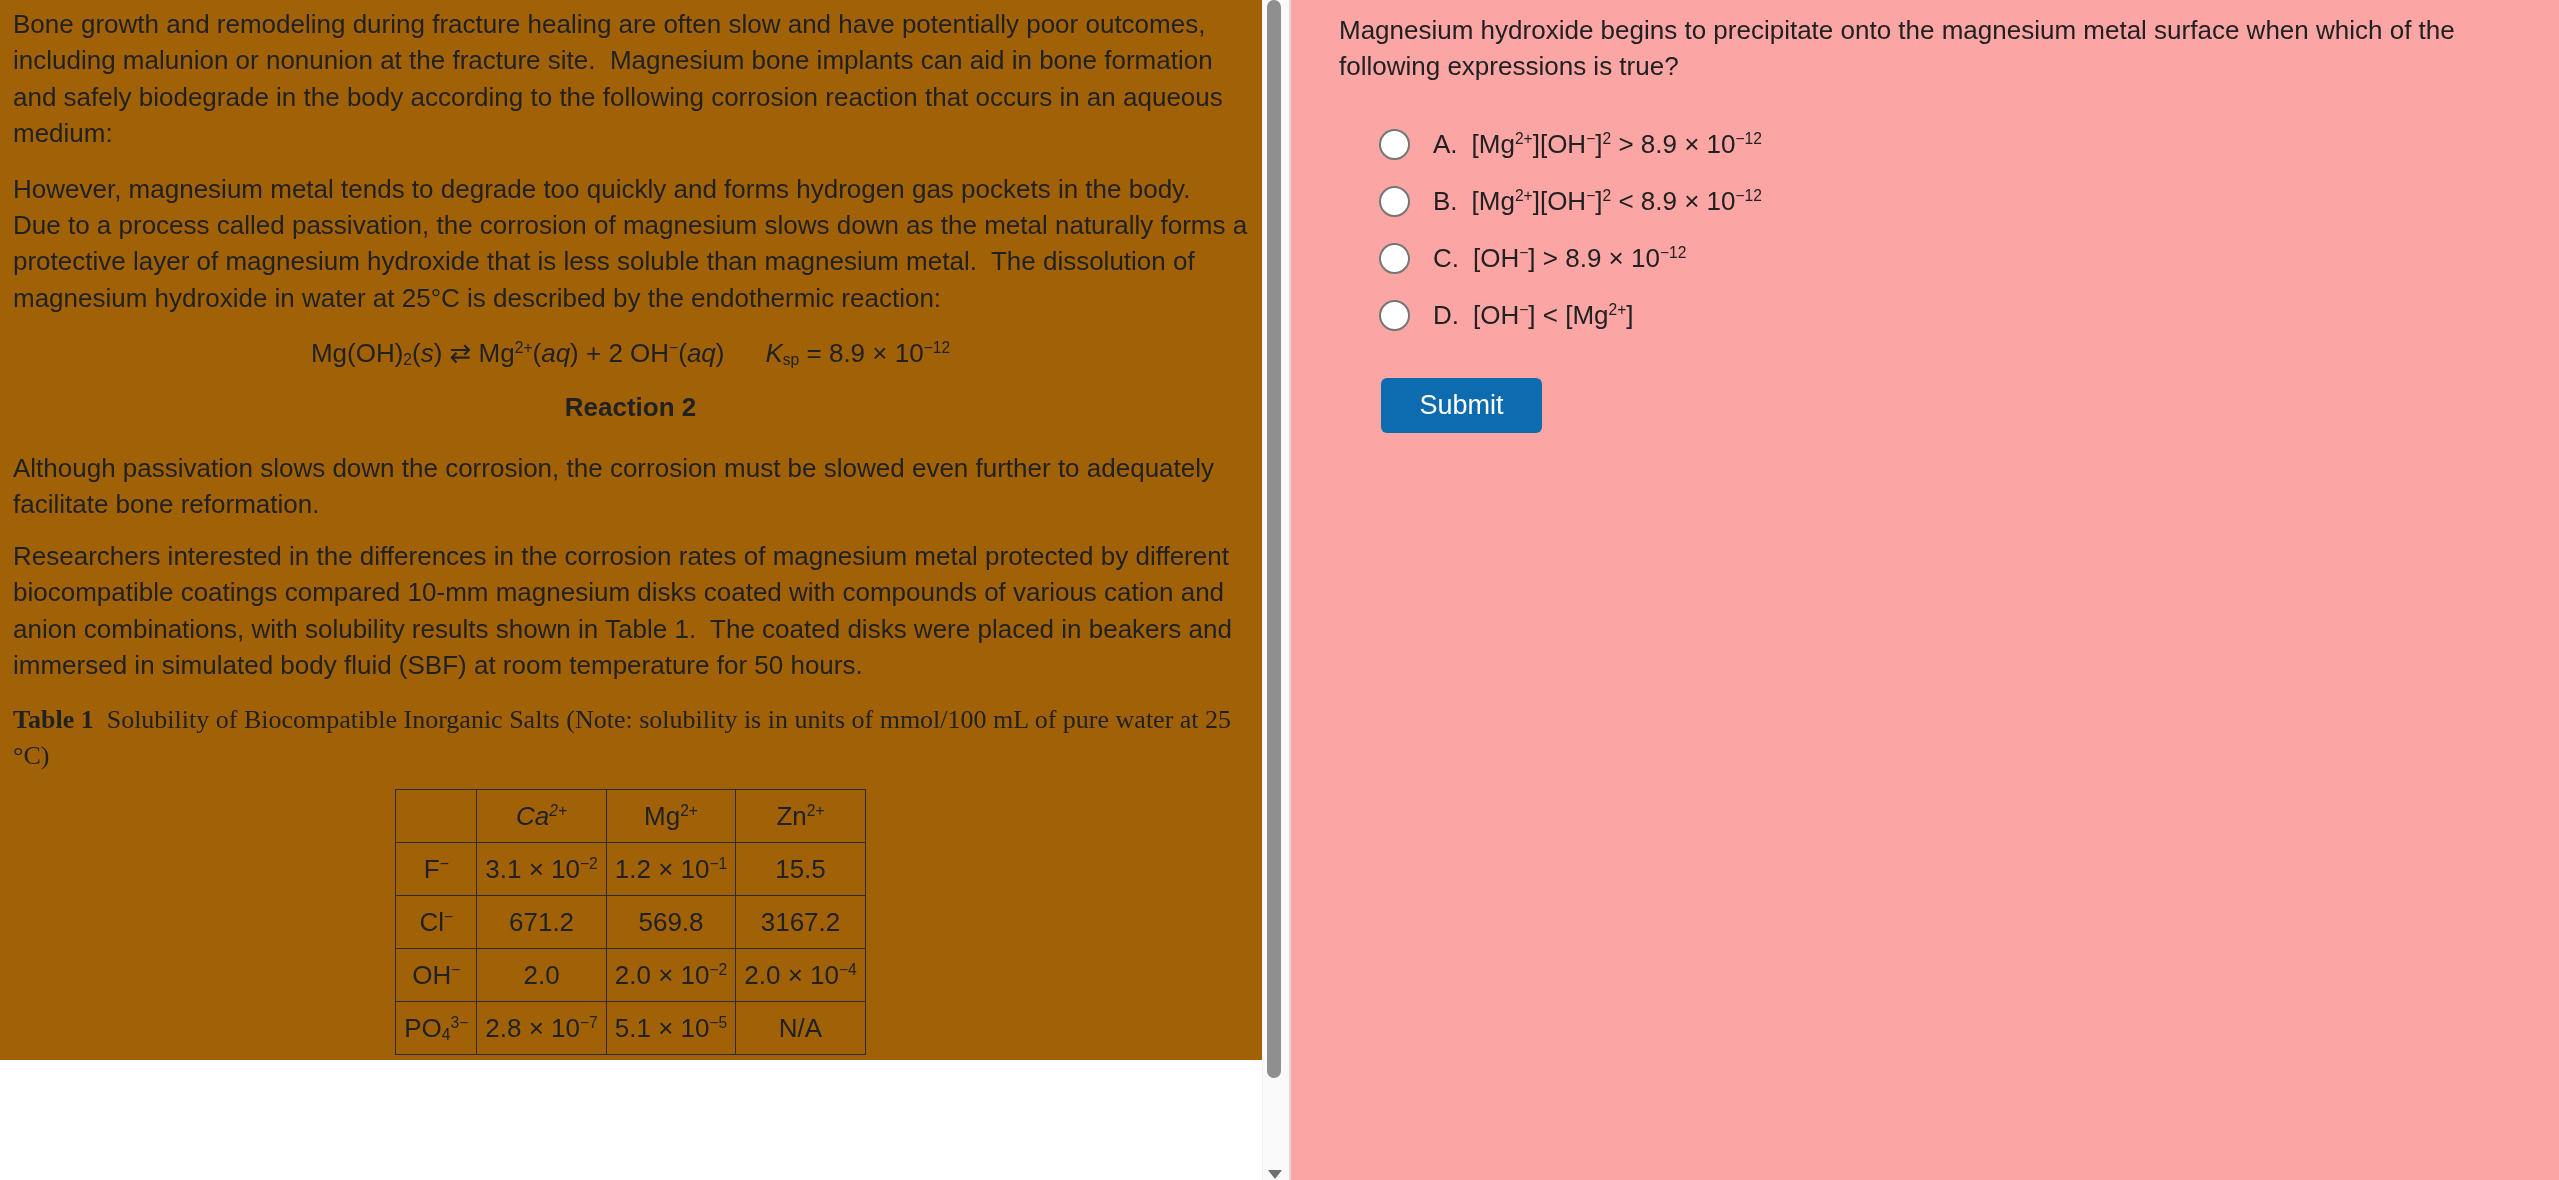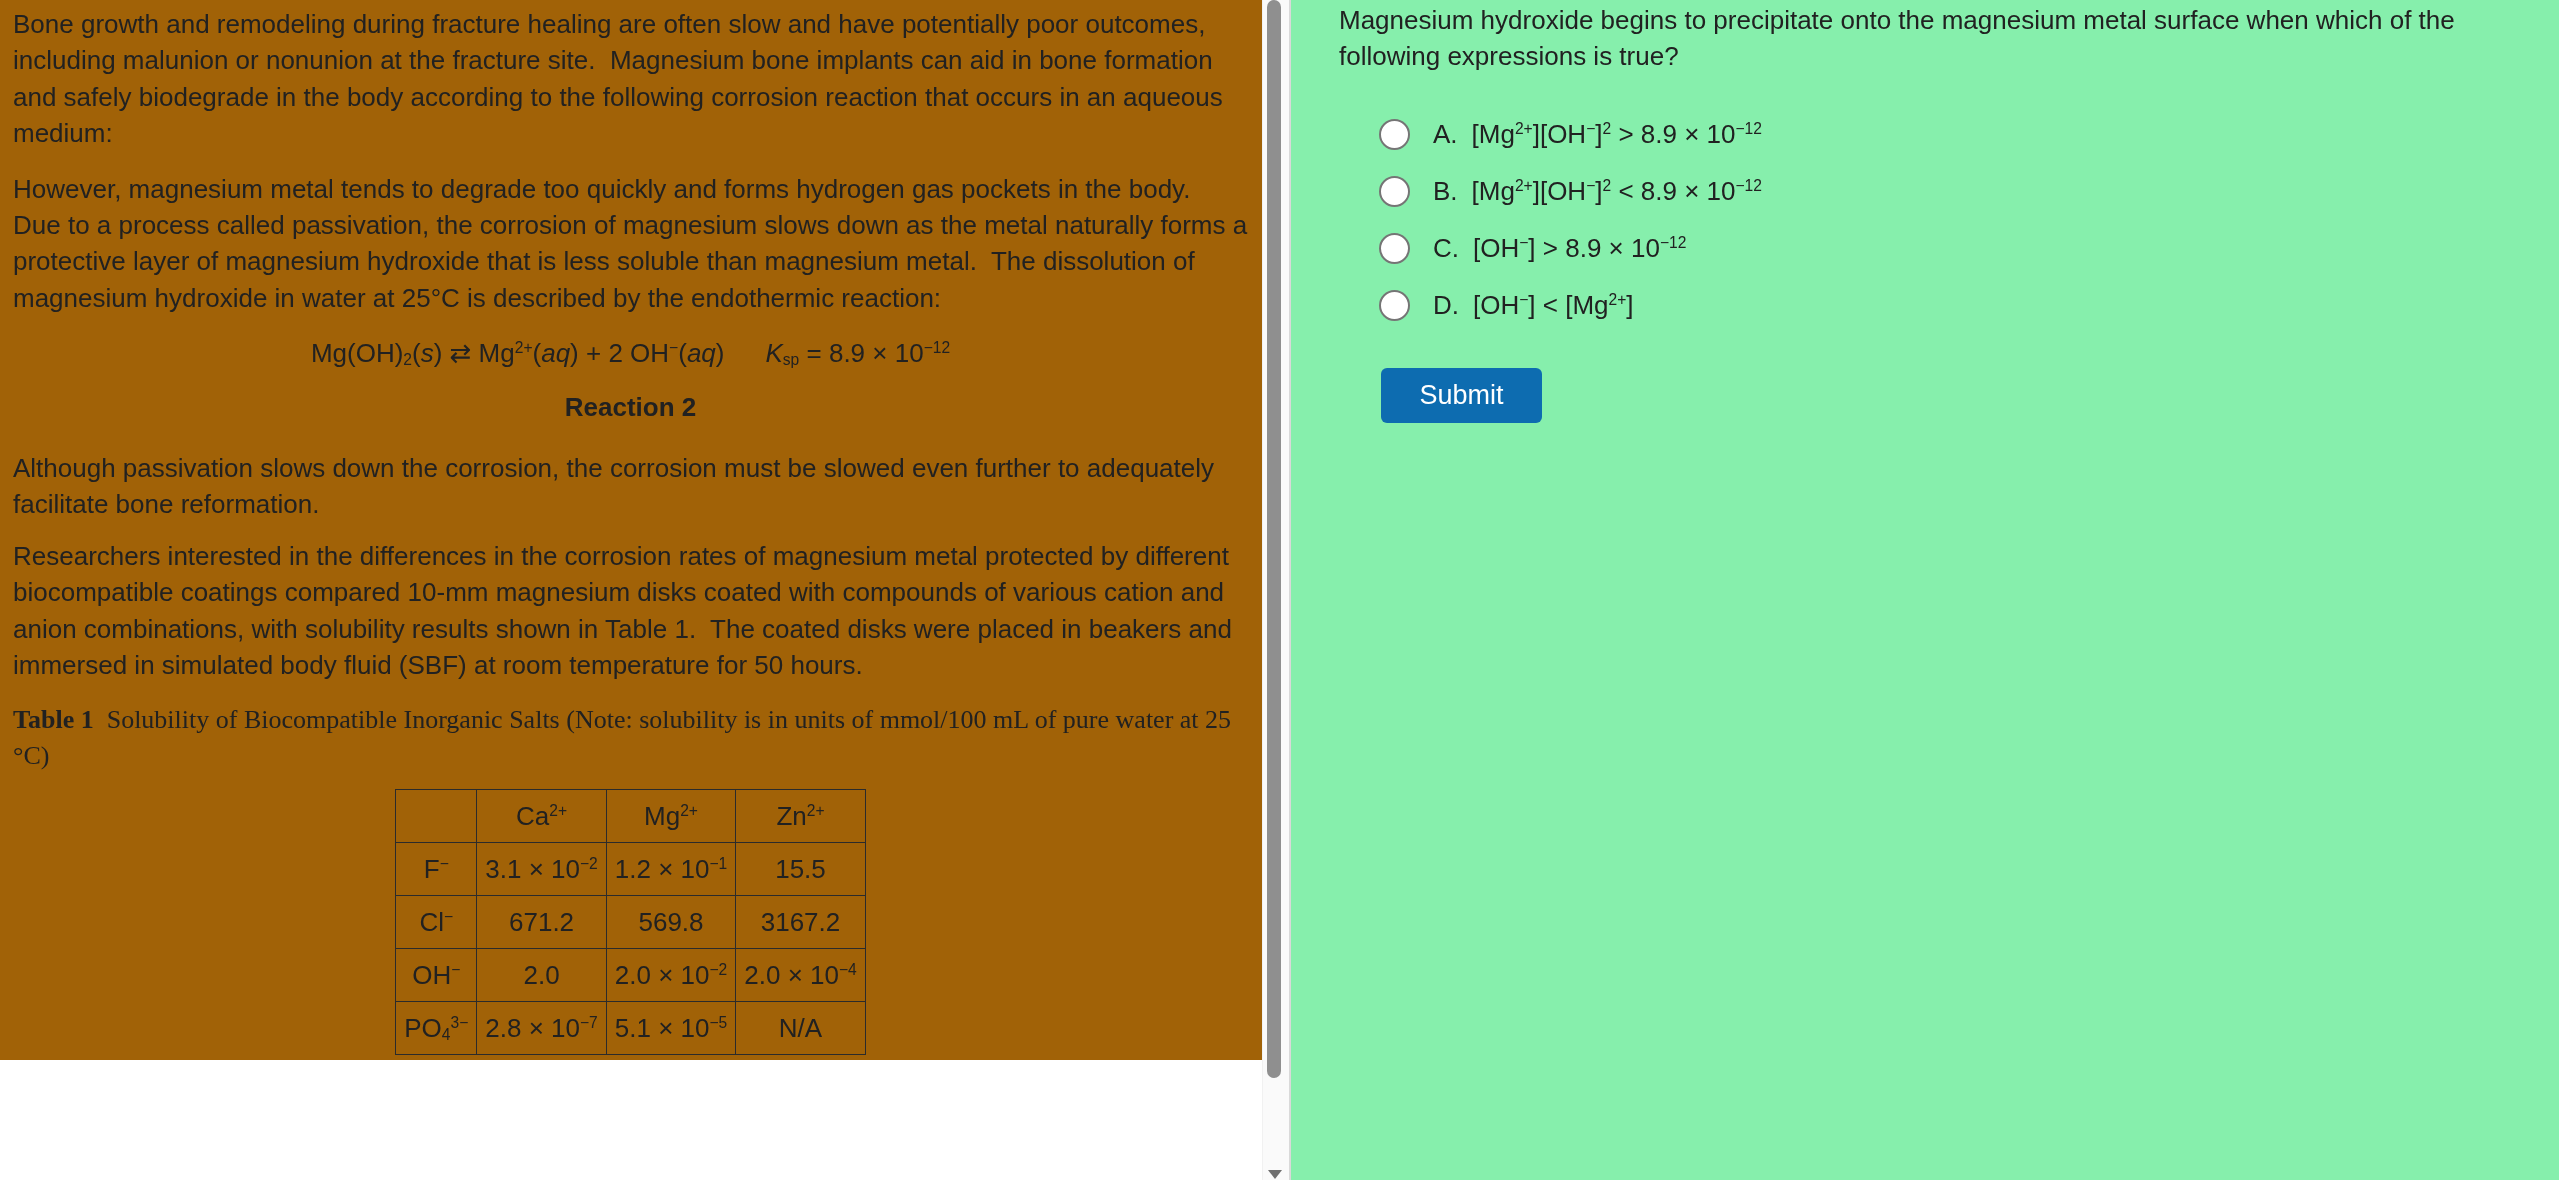--- a/index.html
+++ b/index.html
@@ -22,31 +22,31 @@
   .rx-label{margin:17px 0 0 0;text-align:center;font-weight:700;line-height:36.4px;}
   .ksp{display:inline-block;margin-left:41px;}
   sub{font-size:60%;line-height:0;vertical-align:-0.22em;}
   sup{font-size:60%;line-height:0;vertical-align:0.55em;}
   
   table.sol{border-collapse:collapse;margin:15px auto 0 auto;table-layout:fixed;}
   table.sol th,table.sol td{
     border:1px solid #2b2b2b;height:53px;text-align:center;vertical-align:middle;
     font-weight:400;font-size:26px;padding:0 8px;box-sizing:border-box;white-space:nowrap;
   }
-  .c0{width:80px;} .c1{width:127px;} .c2{width:128px;} .c3{width:126px;}
+  .c0{width:80px;} .c1{width:127px;font-style:italic;} .c2{width:128px;} .c3{width:126px;}
   
   .scroll-track{position:absolute;left:1262px;top:0;width:27px;height:1180px;background:#fafafa;border-left:1px solid #f1f1f1;box-sizing:border-box;}
   .scroll-thumb{position:absolute;left:1267px;top:0;width:14px;height:1078px;background:#8f8f8f;border-radius:7px;}
   .scroll-arrow{position:absolute;left:1268px;top:1170px;width:0;height:0;
     border-left:7px solid transparent;border-right:7px solid transparent;border-top:9px solid #6f6f6f;}
   .divider{position:absolute;left:1289px;top:0;width:2px;height:1180px;background:#d9d9d9;}
   
   .panel-right{
     position:absolute;left:1291px;top:0;width:1268px;height:1180px;
-    padding:2px 8px 0 48px;box-sizing:border-box;background:#86efac;
+    padding:12px 8px 0 48px;box-sizing:border-box;background:#fca5a5;
   }
   .prompt{margin:0;line-height:36.4px;white-space:pre-wrap;}
   .options{margin-top:44px;}
   .option{display:flex;align-items:center;height:31px;margin:0 0 26px 40px;}
   .radio{width:27px;height:27px;border:2px solid #757575;border-radius:50%;background:#ffffff;flex:none;margin-right:23px;}
   .opt-letter{margin-right:14px;}
   .opt-text{white-space:nowrap;}
   .submit-btn{
     display:block;margin:47px 0 0 42px;width:161px;height:55px;
     background:#0d6cb0;color:#ffffff;border:none;border-radius:6px;

